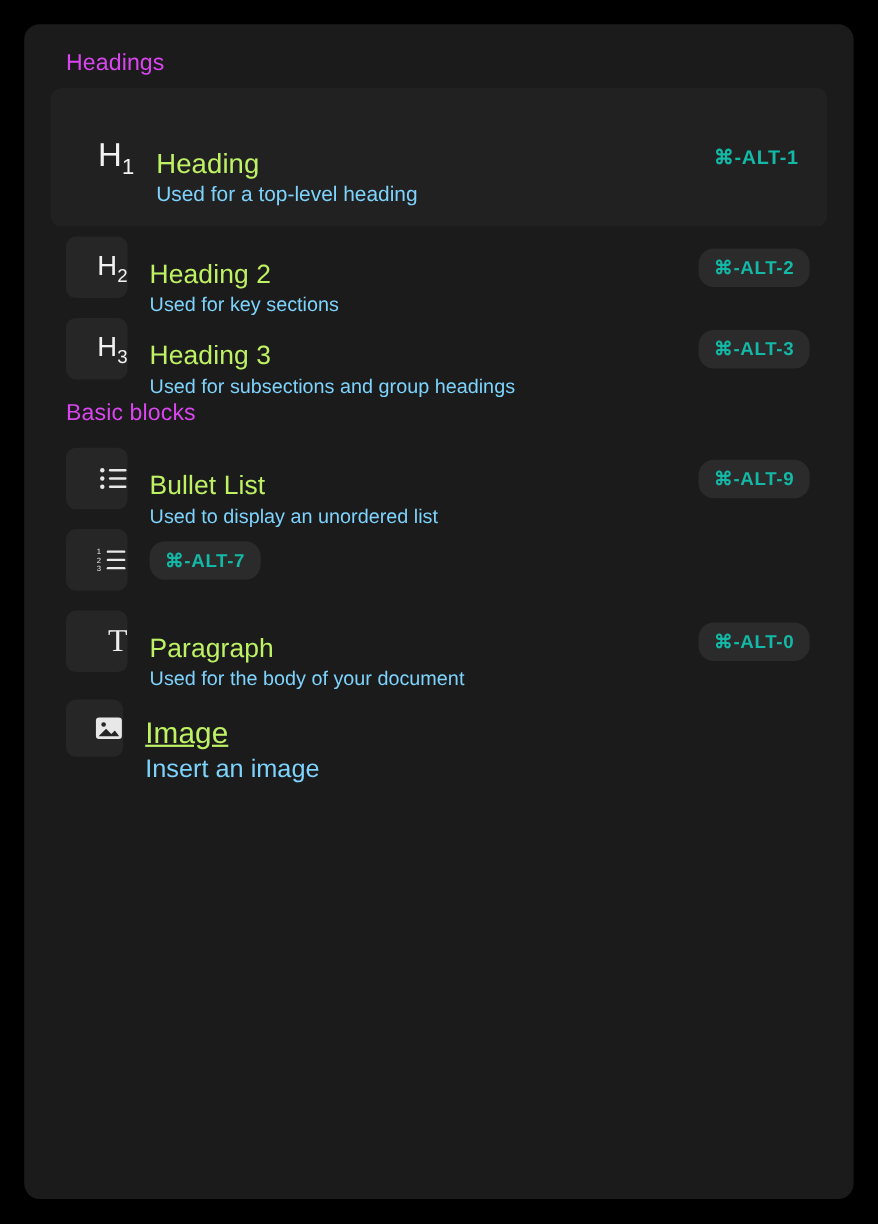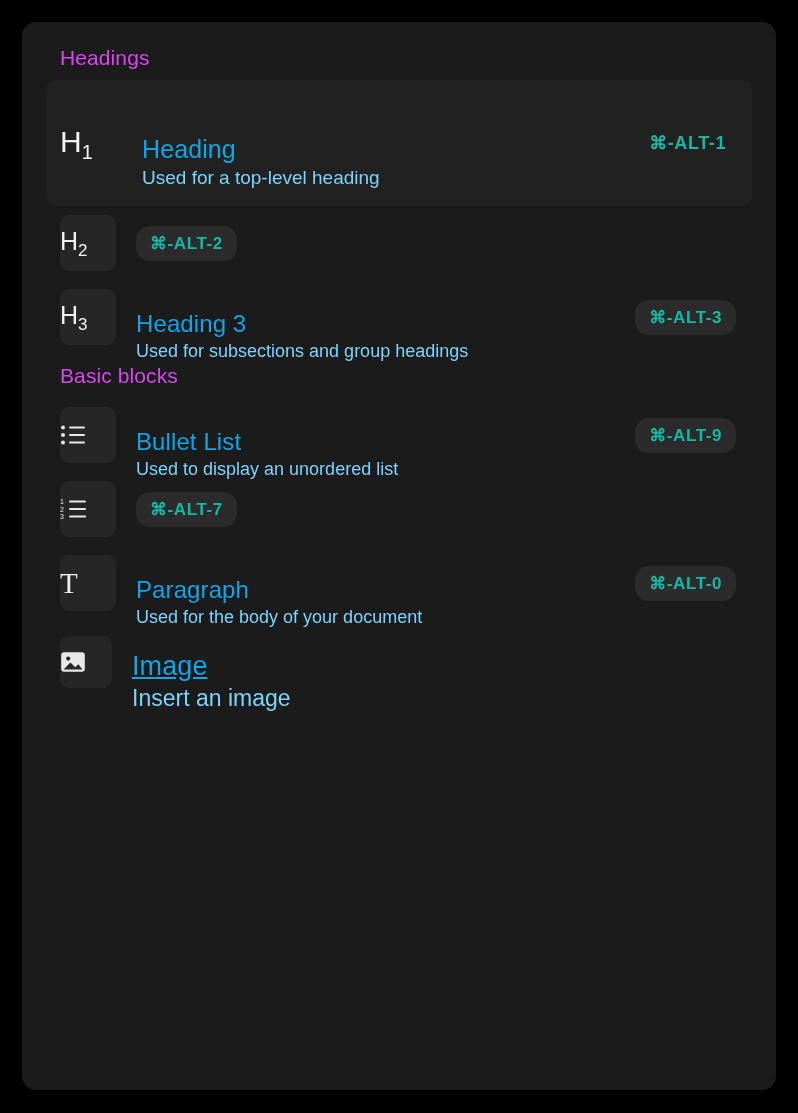--- a/index.html
+++ b/index.html
@@ -49,21 +49,21 @@
   }
   .item.image-item { height: 84px; }
 
   .icon-tile {
     width: 56px;
     height: 56px;
     border-radius: 9px;
     background: #262626;
     display: flex;
     align-items: center;
-    justify-content: flex-start;
+    justify-content: flex-end;
     flex: 0 0 auto;
     color: #e8e8e8;
   }
   .item.selected .icon-tile {
     background: transparent;
     width: 62px;
   }
   .icon-tile.plain { background: transparent; }
   .icon-tile.small-tile { width: 52px; height: 52px; }
 
@@ -92,21 +92,21 @@
   .labels {
     display: flex;
     flex-direction: column;
     justify-content: center;
     flex: 1 1 auto;
     min-width: 0;
     gap: 3px;
   }
   .item-title {
     font-size: 24px;
-    color: #0ea5e9;
+    color: #bef264;
     font-weight: 400;
     letter-spacing: 0.1px;
     line-height: 1.15;
     margin-top: 39px;
   }
   .item.selected .item-title { font-size: 25px; }
   .item-desc {
     font-size: 18px;
     color: #7dd3fc;
     font-weight: 400;
@@ -151,20 +151,24 @@
         <div class="item-title">Heading</div>
         <div class="item-desc">Used for a top-level heading</div>
       </div>
       <div class="shortcut">⌘-ALT-1</div>
     </div>
 
     <div class="item">
       <div class="icon-tile">
         <span class="heading-glyph"><span>H</span><span class="sub">2</span></span>
       </div>
+      <div class="labels">
+        <div class="item-title">Heading 2</div>
+        <div class="item-desc">Used for key sections</div>
+      </div>
       <div class="shortcut">⌘-ALT-2</div>
     </div>
 
     <div class="item">
       <div class="icon-tile">
         <span class="heading-glyph"><span>H</span><span class="sub">3</span></span>
       </div>
       <div class="labels">
         <div class="item-title">Heading 3</div>
         <div class="item-desc">Used for subsections and group headings</div>

